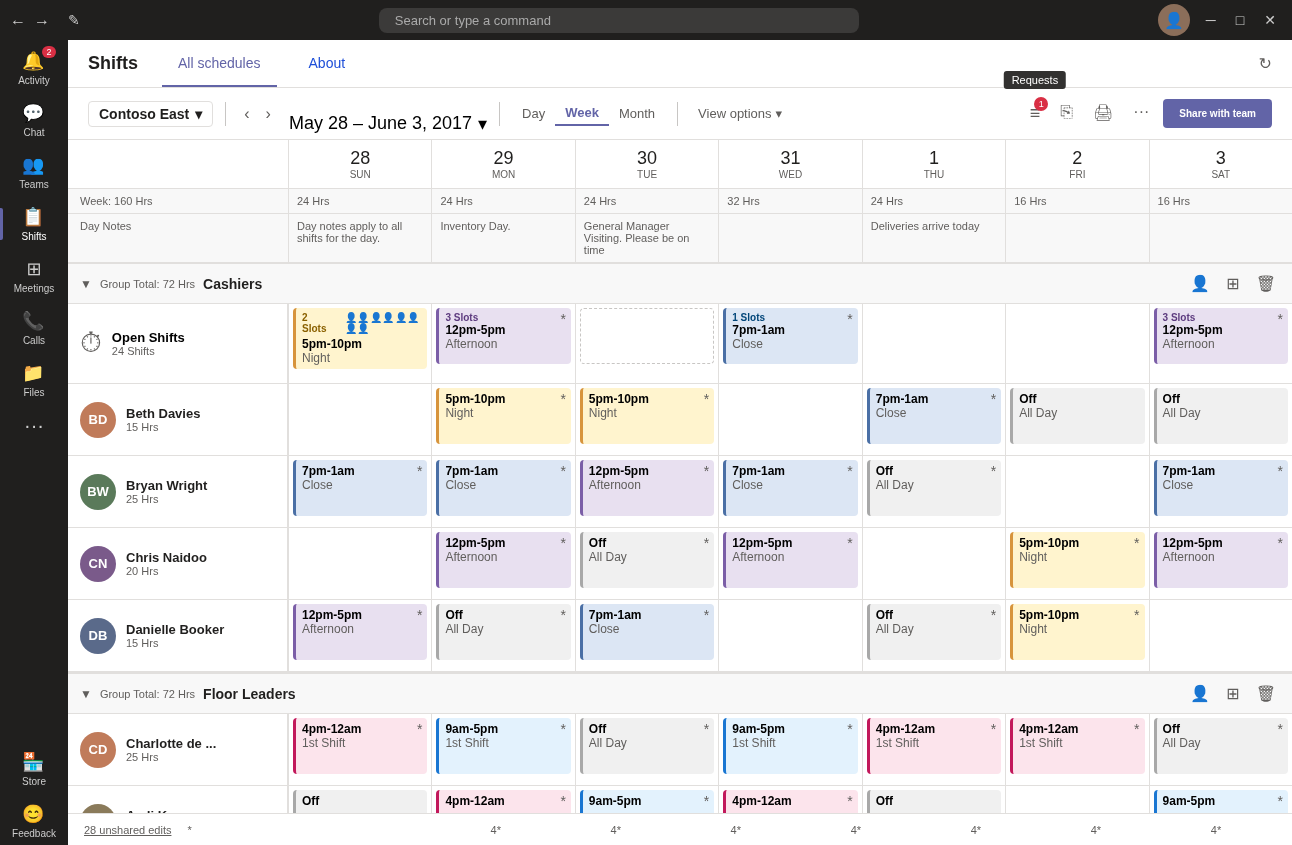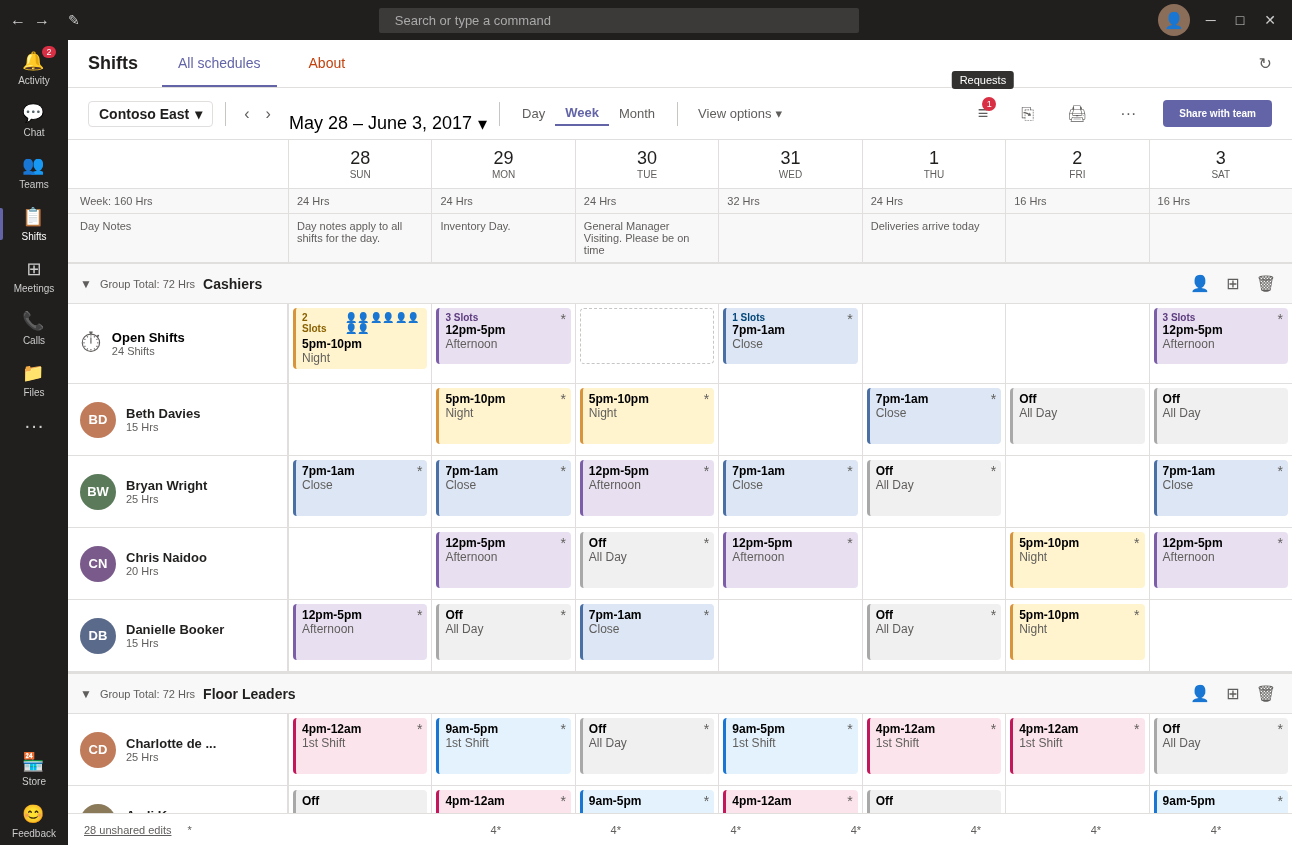--- a/index.html
+++ b/index.html
@@ -19,21 +19,21 @@
     .titlebar-nav { display: flex; gap: 8px; }
     .titlebar-nav span { cursor: pointer; color: #ccc; font-size: 16px; }
     .titlebar-search {
       flex: 1;
       max-width: 480px;
       margin: 0 auto;
     }
     .titlebar-search input {
       width: 100%;
       padding: 5px 16px;
-      border-radius: 2px;
+      border-radius: 8px;
       border: none;
       background: #3b3a39;
       color: #fff;
       font-size: 13px;
       outline: none;
     }
     .titlebar-search input::placeholder { color: #aaa; }
     .titlebar-right { display: flex; align-items: center; gap: 10px; }
     .window-controls { display: flex; gap: 8px; }
     .window-controls span { color: #ccc; font-size: 14px; cursor: pointer; padding: 2px 6px; }
@@ -104,21 +104,21 @@
       padding: 0 20px;
       display: flex;
       align-items: center;
       height: 48px;
     }
     .topbar-title { font-size: 18px; font-weight: 600; color: #201f1e; margin-right: 24px; }
     .topbar-tabs { display: flex; gap: 16px; }
     .topbar-tab {
       padding: 14px 16px;
       cursor: pointer;
-      color: #c2410c;
+      color: #1d4ed8;
       font-size: 14px;
       border-bottom: 2px solid transparent;
       white-space: nowrap;
     }
     .topbar-tab.active { color: #6264a7; border-bottom-color: #6264a7; font-weight: 500; }
 
     
     .toolbar {
       background: #fff;
       border-bottom: 1px solid #e1dfdd;
@@ -152,21 +152,21 @@
       margin-top: 20px;
     }
     .view-tabs { display: flex; align-items: center; }
     .view-tab { padding: 4px 10px; cursor: pointer; color: #605e5c; font-size: 13px; }
     .view-tab.active { color: #6264a7; font-weight: 600; border-bottom: 2px solid #6264a7; }
     .view-options-btn {
       display: flex; align-items: center; gap: 4px;
       cursor: pointer; color: #605e5c; font-size: 13px;
       padding: 4px 8px;
     }
-    .toolbar-right { margin-left: auto; display: flex; align-items: center; gap: 21px; position: relative; }
+    .toolbar-right { margin-left: auto; display: flex; gap: 8px; position: relative; }
     .requests-btn {
       position: relative;
       cursor: pointer;
       padding: 4px 6px;
       color: #605e5c;
     }
     .requests-badge {
       position: absolute;
       top: -2px; right: -2px;
       background: #d92f44;

